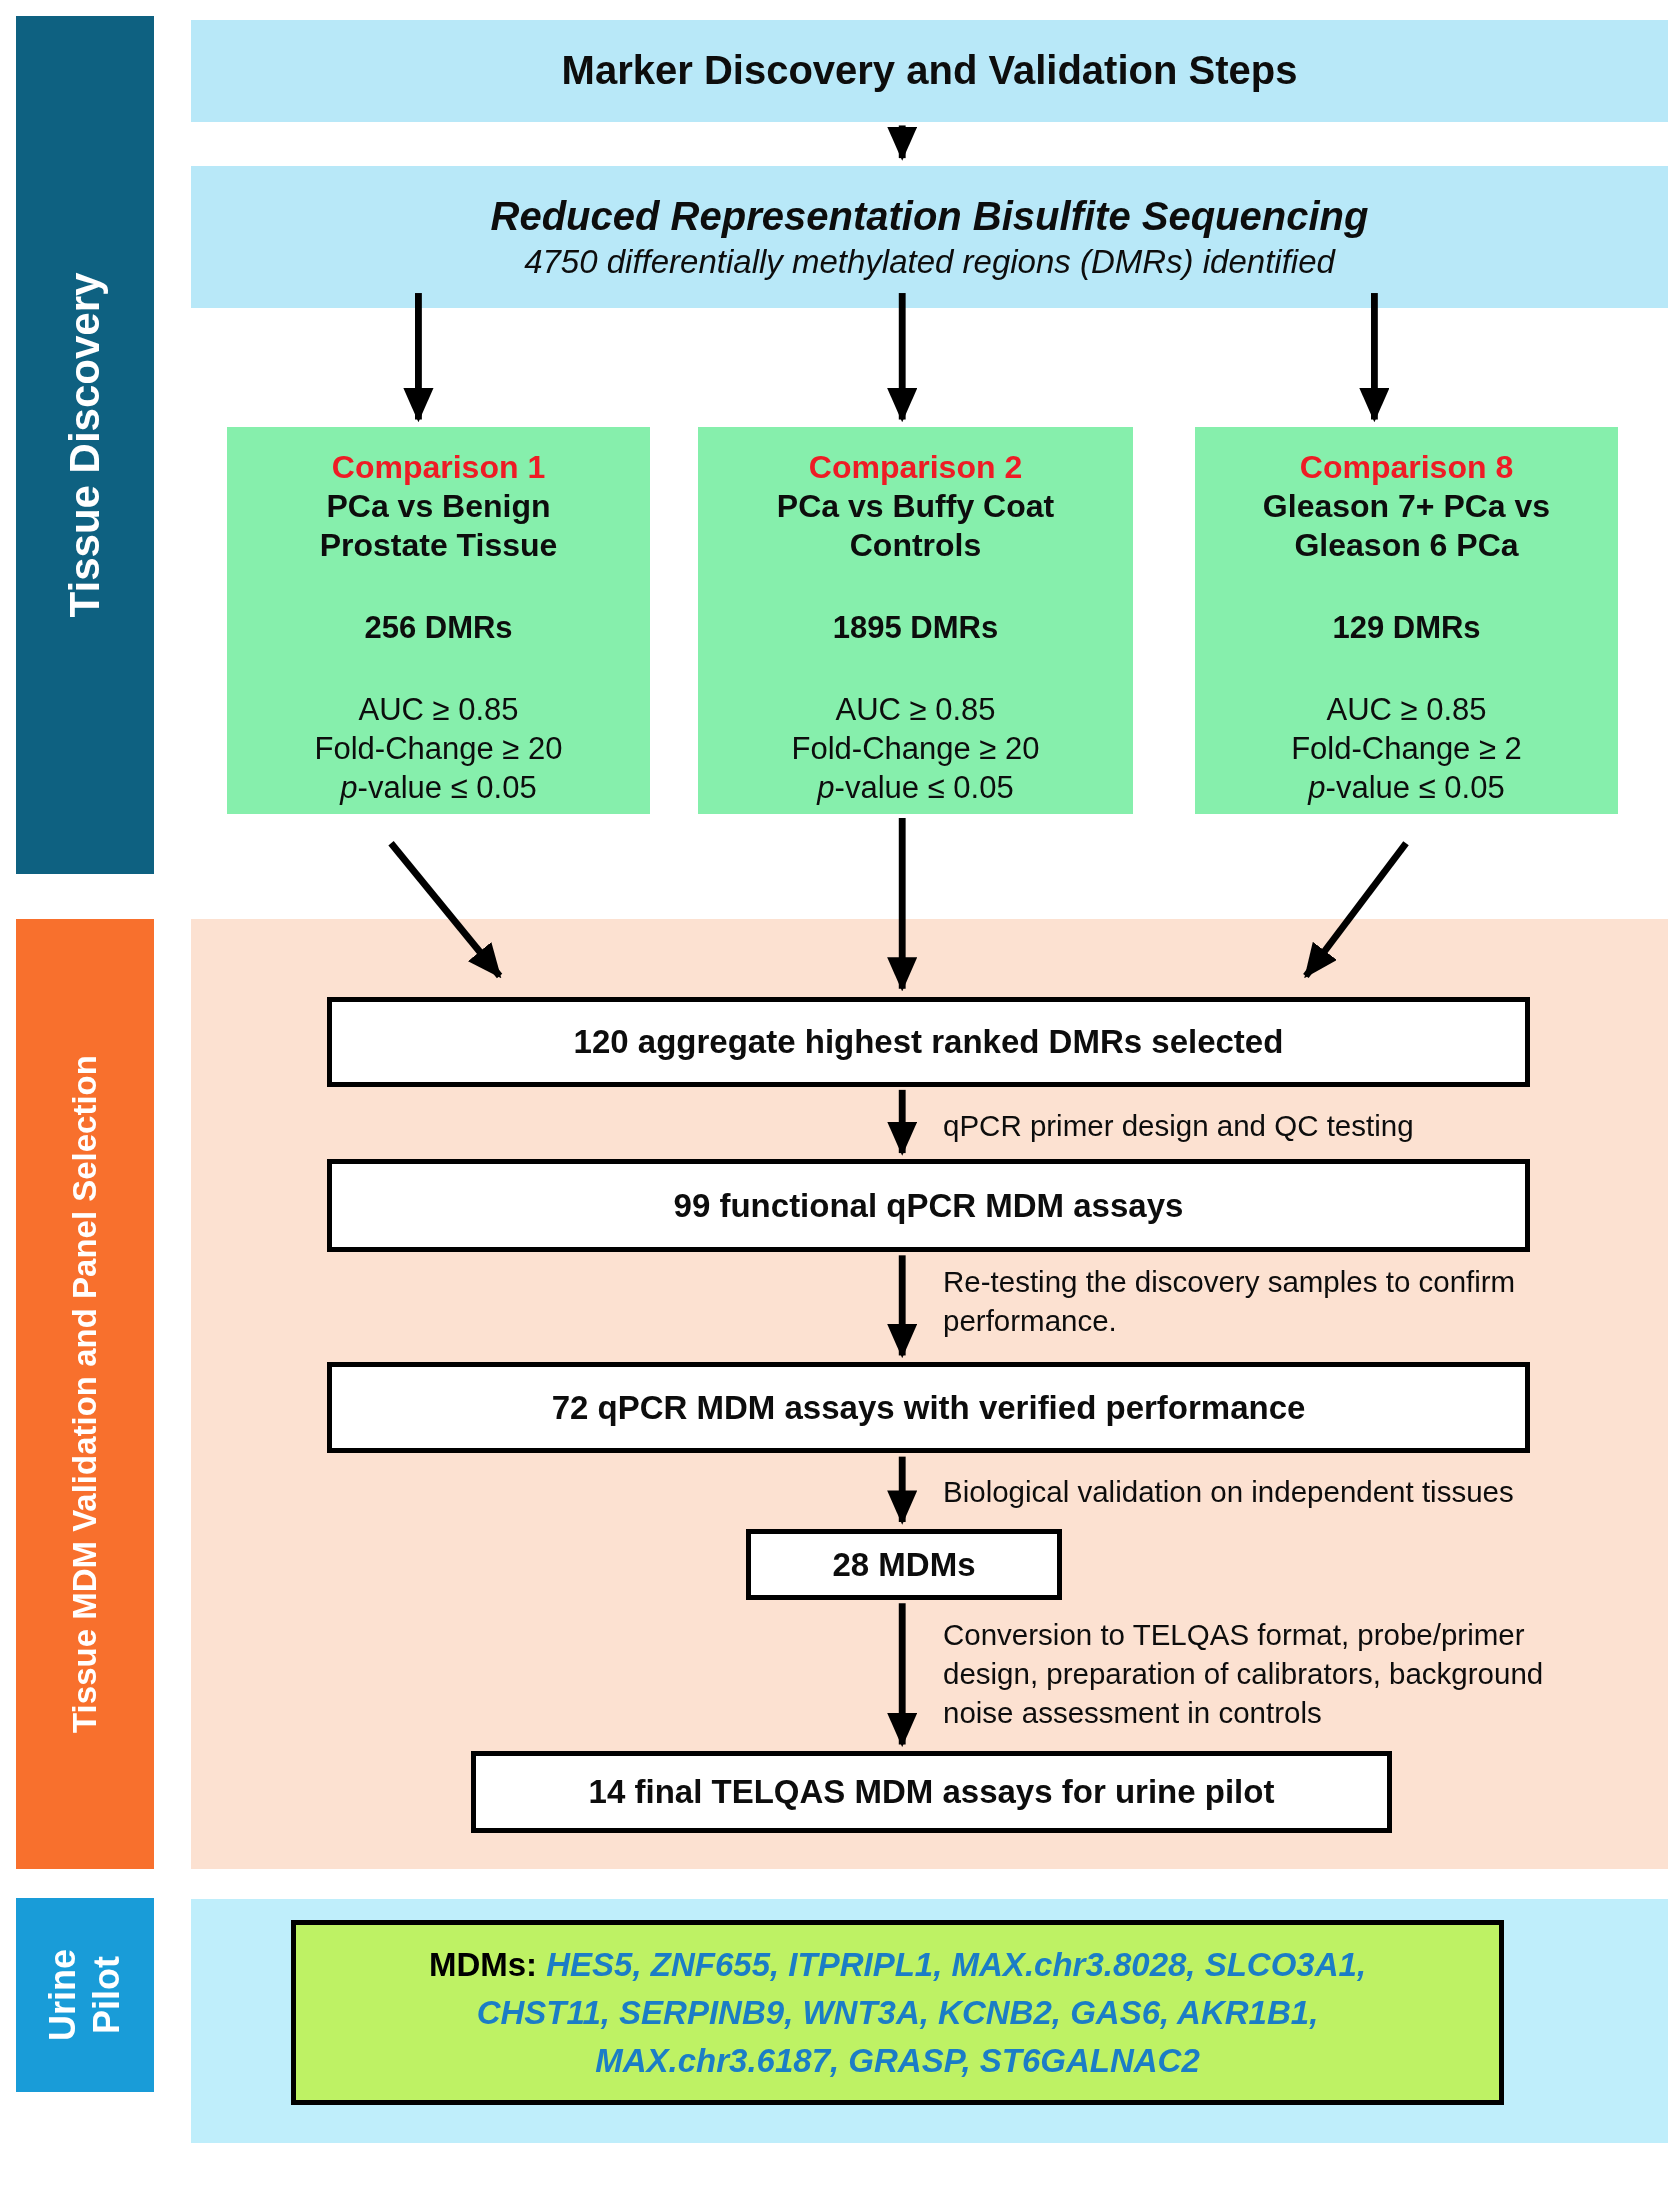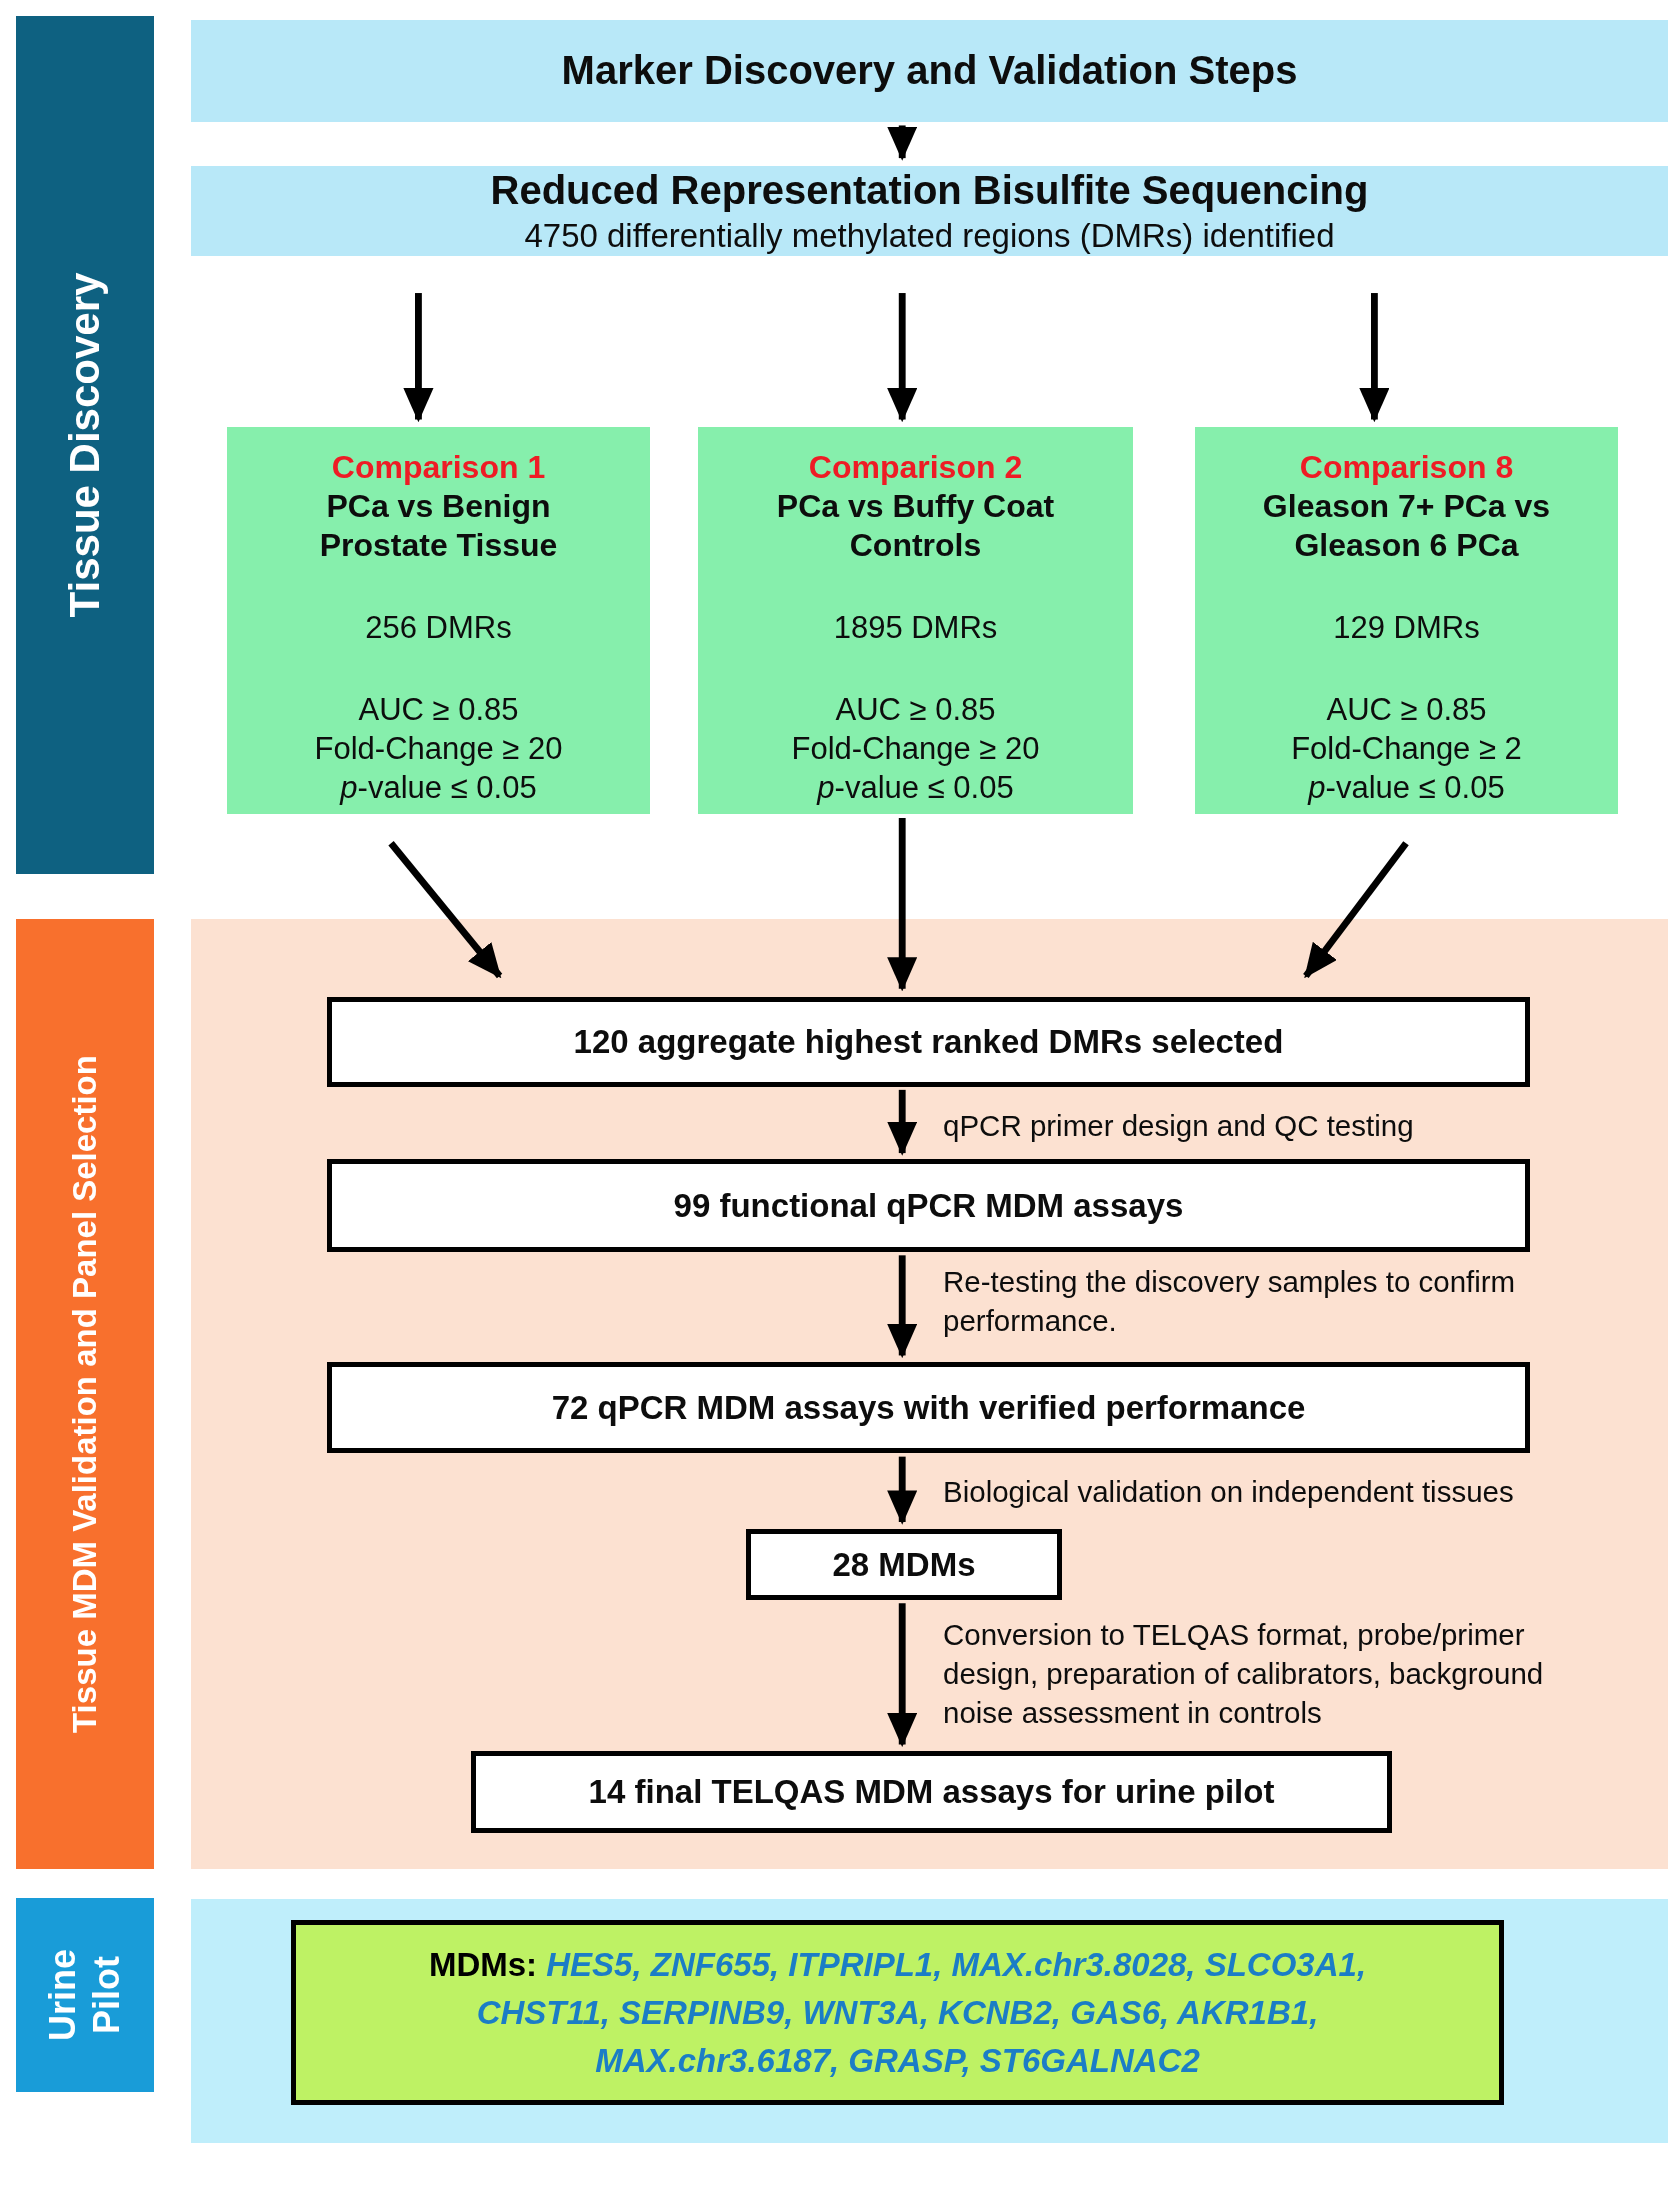--- a/index.html
+++ b/index.html
@@ -24,29 +24,29 @@
     white-space:nowrap;color:#ffffff;font-weight:bold;text-align:center;
   }
   .side-teal .side-label{font-size:42px;}
   .side-orange .side-label{font-size:33px;}
   .side-blue .side-label{font-size:36px;white-space:normal;width:158px;line-height:1.22;}
   
   .band{position:absolute;left:191px;width:1477px;background:#b8e8f8;
         display:flex;flex-direction:column;align-items:center;justify-content:center;text-align:center;}
   .band-title{top:19.5px;height:102px;}
   .band-title .t1{font-size:40px;font-weight:bold;}
-  .band-rrbs{top:166px;height:90px;}
+  .band-rrbs{top:166px;height:142px;font-style:italic;}
   .band-rrbs .t1{font-size:40px;font-weight:bold;line-height:1.25;}
   .band-rrbs .t2{font-size:33px;line-height:1.25;}
   
   .comp-box{position:absolute;top:427px;height:387px;background:#86efac;
             text-align:center;box-sizing:border-box;padding-top:21px;font-size:32px;}
   .comp-heading{color:#ee1c25;font-weight:bold;line-height:39px;}
   .comp-name{font-weight:bold;line-height:39px;}
-  .comp-dmr{line-height:39px;margin-top:43px;font-size:31px;}
+  .comp-dmr{line-height:39px;margin-top:43px;font-size:31px;font-weight:bold;}
   .comp-stat{line-height:39px;font-size:31px;}
   .comp-stat-first{margin-top:43px;}
   .p-it{font-style:italic;}
   
   .peach{position:absolute;left:191px;top:919px;width:1477px;height:950px;background:#fce1d1;}
   .pbox{position:absolute;background:#ffffff;border:5.8px solid #000000;box-sizing:border-box;
         display:flex;align-items:center;justify-content:center;text-align:center;
         font-weight:bold;font-size:33px;}
   .pbox-1{left:327px;top:997px;width:1203px;height:90px;}
   .pbox-2{left:327px;top:1159px;width:1203px;height:93px;}

